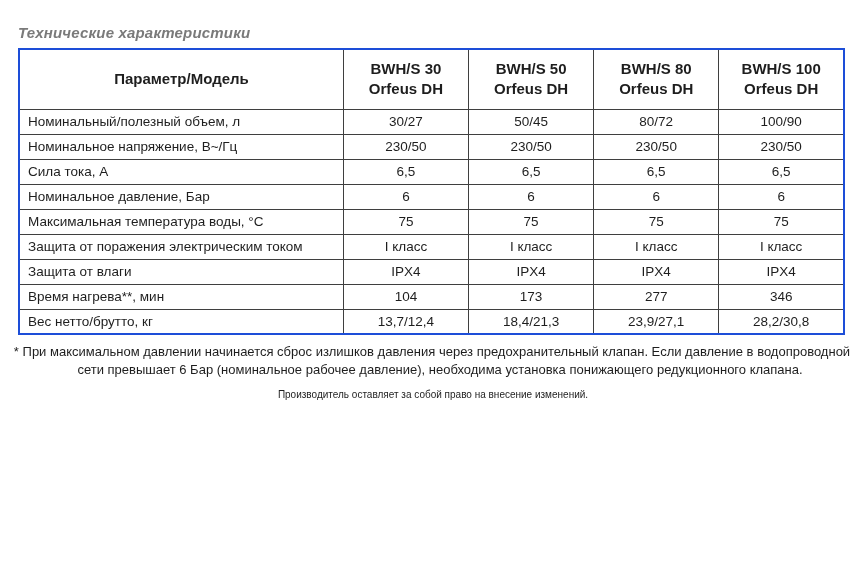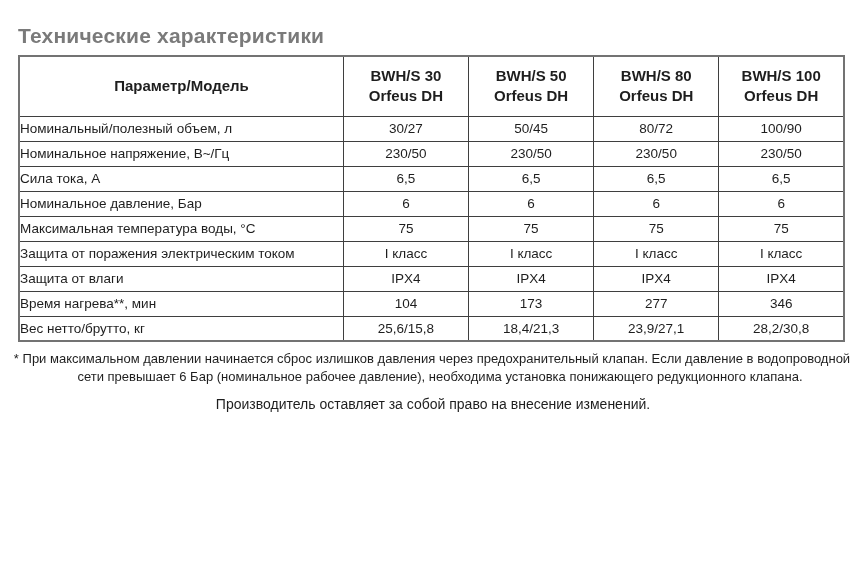--- a/index.html
+++ b/index.html
@@ -6,66 +6,67 @@
   html, body { margin: 0; padding: 0; }
   body {
     width: 866px; height: 587px; overflow: hidden;
     background: #ffffff;
     font-family: "Liberation Sans", "DejaVu Sans", sans-serif;
     color: #1e1e1e;
   }
   .page { padding: 24px 12px 0 12px; }
   .page-title {
     margin: 0 0 7px 6px;
-    font-size: 21px; font-weight: bold; color: #7a7a7a;
+    font-size: 15px; font-weight: bold; color: #7a7a7a;
     letter-spacing: 0.2px;
+    font-style: italic;
   }
   table.spec-table {
     border-collapse: collapse;
     margin-left: 6px;
     width: 827px;
     table-layout: fixed;
-    border: 2px solid #737373;
+    border: 2px solid #1d4ed8;
   }
   col.param-col  { width: 324px; }
   col.model-col  { width: 125px; }
   .spec-table th, .spec-table td {
     border: 1px solid #3f3f3f;
     padding: 2px 6px;
     font-size: 13.5px;
     vertical-align: middle;
   }
   .spec-table thead th {
     height: 60px;
     font-size: 15px;
     font-weight: bold;
     text-align: center;
     line-height: 1.35;
   }
   .model-line { display: block; }
   .spec-table tbody tr { height: 25px; }
-  .spec-table td.label { text-align: left; padding-left: 0; }
+  .spec-table td.label { text-align: left; padding-left: 8px; }
   .spec-table td.val   { text-align: center; }
   .footnotes {
     margin: 8px 0 0 0;
     font-size: 13px;
     line-height: 1.42;
     max-width: 840px;
     text-align: center;
   }
   .note {
     margin: 0;
     padding-left: 16px;
     text-indent: -16px;
   }
   .note .marker { font-weight: normal; }
   .disclaimer {
     margin: 8px 0 0 0;
     padding-left: 2px;
-    font-size: 14px;
+    font-size: 10px;
   }
 </style>
 </head>
 <body>
 
 <div class="page">
 
   <h1 class="page-title">Технические характеристики</h1>
 
   <table class="spec-table">
@@ -149,21 +150,21 @@
       </tr>
       <tr>
         <td class="label">Время нагрева**, мин</td>
         <td class="val">104</td>
         <td class="val">173</td>
         <td class="val">277</td>
         <td class="val">346</td>
       </tr>
       <tr>
         <td class="label">Вес нетто/брутто, кг</td>
-        <td class="val">25,6/15,8</td>
+        <td class="val">13,7/12,4</td>
         <td class="val">18,4/21,3</td>
         <td class="val">23,9/27,1</td>
         <td class="val">28,2/30,8</td>
       </tr>
     </tbody>
   </table>
 
   <div class="footnotes">
     <p class="note"><span class="marker">*</span> <span>При максимальном давлении начинается сброс излишков давления через предохранительный клапан. Если давление в водопроводной сети превышает 6 Бар (номинальное рабочее давление), необходима установка понижающего редукционного клапана.</span></p>
     <p class="disclaimer">Производитель оставляет за собой право на внесение изменений.</p>

